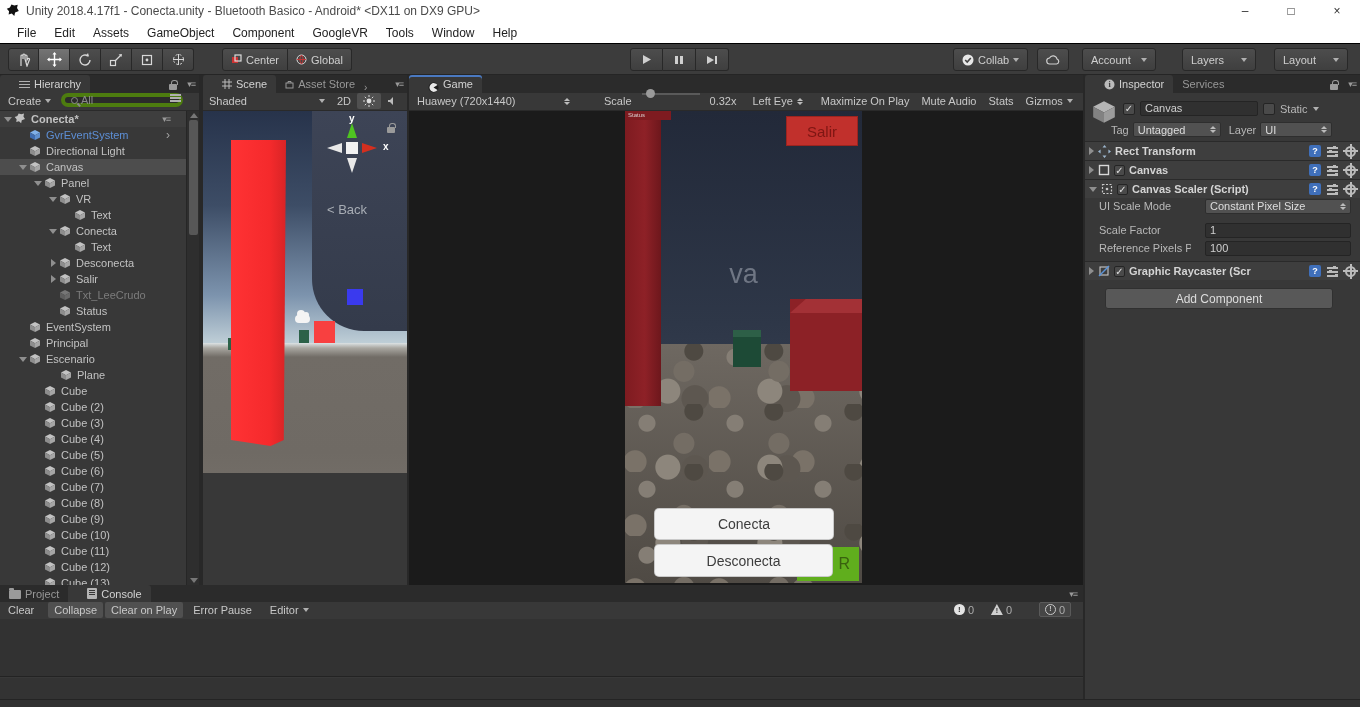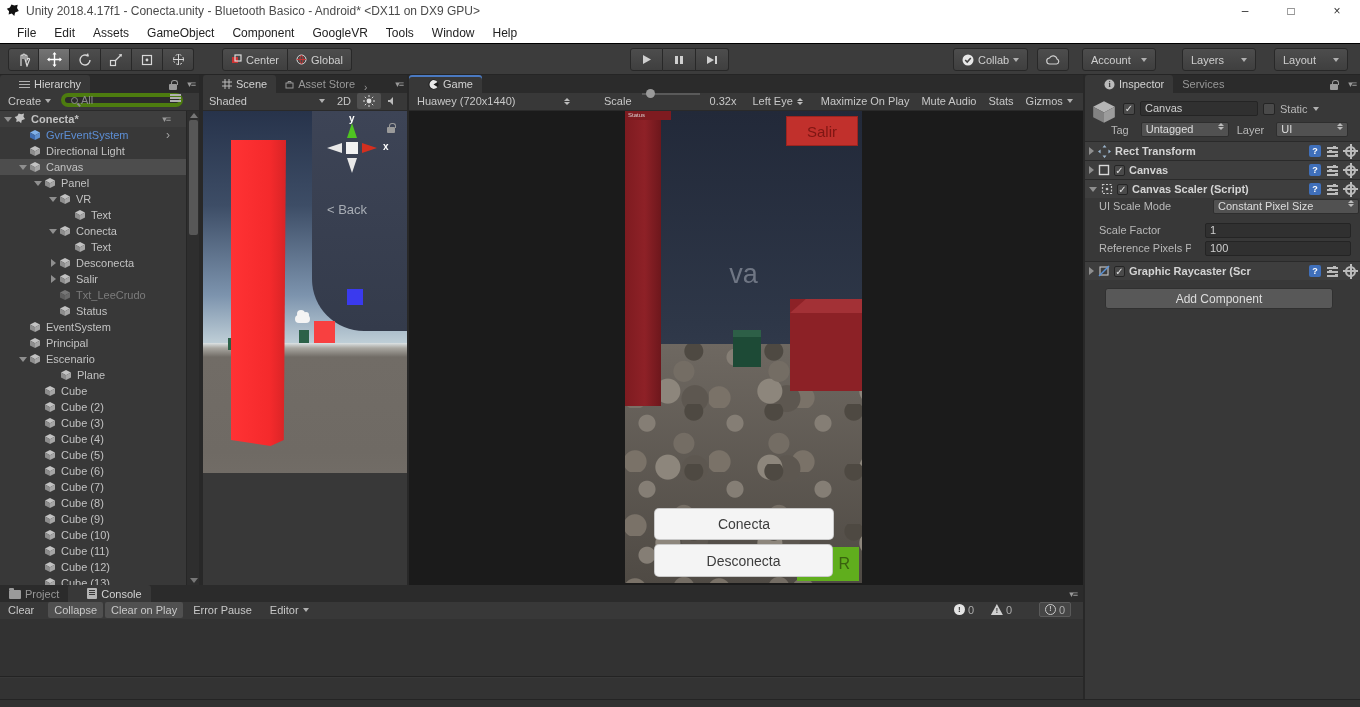--- a/index.html
+++ b/index.html
@@ -25,21 +25,21 @@
   .tb-btn:last-child { border-radius:0 3px 3px 0; }
   .tb-btn.single { border-radius:3px; border-left:1px solid #282828; }
   .tb-btn.sel { background:linear-gradient(#747474,#5c5c5c); }
   .tool-b { width:31px; }
   .tb-txt { padding:0 8px; gap:4px; font-size:11px; }
   .mini-arr { width:0; height:0; border-left:3px solid transparent; border-right:3px solid transparent; border-top:4px solid #b0b0b0; }
   
   .pane-tabs { position:absolute; height:18px; background:#2b2b2b; width:100%; left:0; top:0; display:flex; align-items:flex-end; }
   .tab { height:18px; line-height:17px; padding:0 9px; color:#989898; display:flex; align-items:center; gap:4px; }
   .tab.active { background:#383838; color:#d2d2d2; border-radius:3px 3px 0 0;padding-left:19px; }
-  .tab.active.blue-top { box-shadow:inset 0 2px 0 #4a79c1; }
+  .tab.active.blue-top { box-shadow:inset 0 2px 0 #4a79c1;align-items:flex-end; }
   .pane-menu { color:#9a9a9a; font-size:9px; letter-spacing:-1px; }
   .subbar { position:absolute; left:0; top:18px; width:100%; height:18px; background:#383838; border-bottom:1px solid #2a2a2a; display:flex; align-items:flex-start; }
   .flat-btn { color:#c8c8c8; display:flex; align-items:center; padding:0 6px; height:16px; }
   .pressed { background:#505050; border-radius:2px; }
   .panel { position:absolute; overflow:hidden; background:#383838; }
   .vdiv { position:absolute; top:75px; height:624px; width:4px; background:#282828; }
   
   .search-pill { display:flex; align-items:center; background:#2b2b2b; border:4px solid #4d7c0f; border-radius:8px; height:14px; width:122px; padding:0 6px; color:#8a8a8a; gap:3px; }
   .mag { width:7px; height:7px; border:1.5px solid #8a8a8a; border-radius:50%; position:relative; }
   .mag::after { content:''; position:absolute; width:4px; height:1.5px; background:#8a8a8a; transform:rotate(45deg); left:5px; top:6px; }
@@ -98,21 +98,21 @@
   .g-cube-green { position:absolute; left:108px; top:219px; width:28px; height:37px; background:#1d4a36; border-top:7px solid #2d5f47; }
   .g-btn-white { position:absolute; left:30px; width:178px; height:30px; background:#f4f4f4; border-radius:4px; color:#3c3c3c; font-size:14px; display:flex; align-items:center; justify-content:center; box-shadow:0 0 0 1px #c9c9c9; }
   .g-btn-vr { position:absolute; left:172px; top:436px; width:62px; height:34px; background:#60ae1d; color:#39610f; font-size:16px; display:flex; align-items:center; justify-content:flex-end; padding-right:9px; }
   .slider-track { width:58px; height:2px; background:#5a5a5a; position:relative; margin:0 4px; }
   .slider-knob { position:absolute; left:4px; top:-4px; width:9px; height:9px; border-radius:50%; background:#9a9a9a; }
   
   .insp-row { display:flex; align-items:center; position:relative; }
   .chk { width:12px; height:12px; background:#4a4a4a; border:1px solid #242424; border-radius:2px; color:#e0e0e0; font-size:10px; line-height:10px; text-align:center; flex:none; }
   .chk.empty { color:transparent; }
   .field { background:#303030; border:1px solid #242424; color:#cfcfcf; height:15px; line-height:13px; padding:0 4px; border-radius:2px; }
-  .ddown { background:#515151; border:1px solid #2e2e2e; border-radius:2px; color:#ddd; height:15px; display:flex; padding:0 4px; justify-content:space-between;margin-left:8px; }
+  .ddown { background:#515151; border:1px solid #2e2e2e; border-radius:2px; color:#ddd; height:15px; display:flex; align-items:center; padding:0 4px; justify-content:space-between; }
   .dd2arr { display:flex; flex-direction:column; gap:1px; margin-left:4px; }
   .dd2arr i { display:block; width:0; height:0; border-left:3px solid transparent; border-right:3px solid transparent; }
   .dd2arr i.u { border-bottom:3px solid #bbb; } .dd2arr i.d { border-top:3px solid #bbb; }
   .comp-header { position:absolute; left:0; width:275px; height:19px; background:#3e3e3e; border-top:1px solid #2a2a2a; display:flex; align-items:center; gap:4px; padding-left:4px; }
   .comp-title { font-weight:bold; color:#d4d4d4; }
   .c-icons { position:absolute; right:4px; top:3px; display:flex; gap:6px; align-items:center; }
   .help-ico { width:12px; height:12px; background:#3f6fba; border-radius:2px; color:#fff; font-size:9px; font-weight:bold; text-align:center; line-height:12px; }
   .preset-ico { width:12px; height:12px; position:relative; }
   .preset-ico::before { content:''; position:absolute; left:0; top:2px; width:11px; height:1.5px; background:#bbb; box-shadow:0 4px 0 #bbb, 0 8px 0 #bbb; }
   .preset-ico::after { content:''; position:absolute; left:6px; top:1px; width:3px; height:3px; background:#bbb; box-shadow:-4px 4px 0 #bbb, 2px 8px 0 #bbb; }

